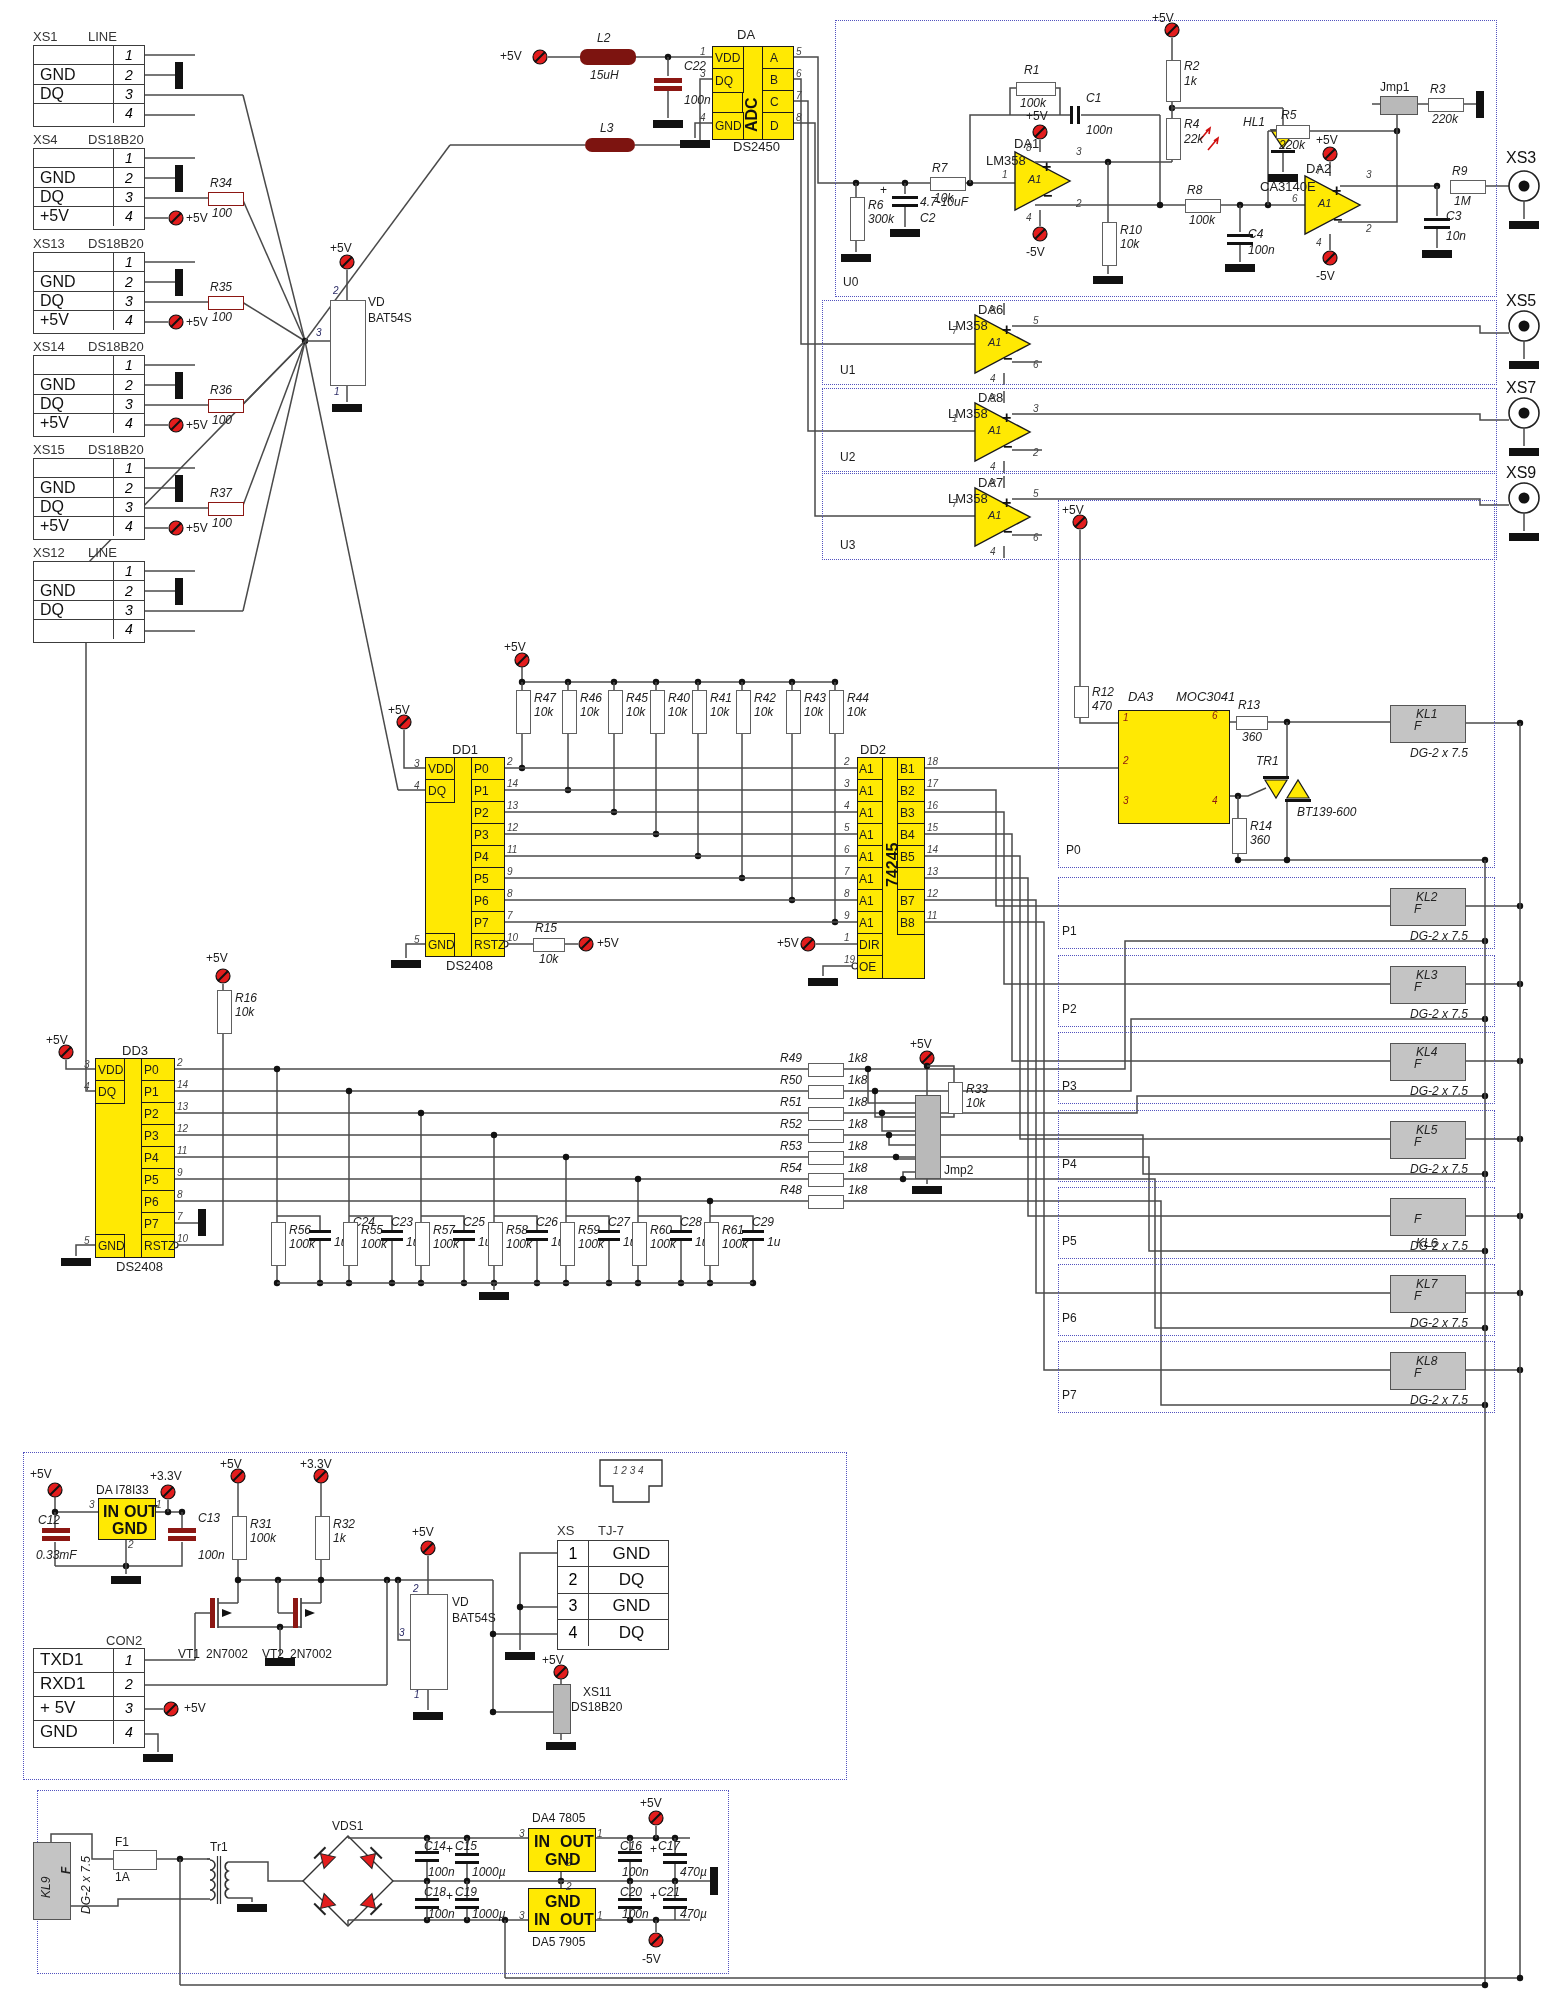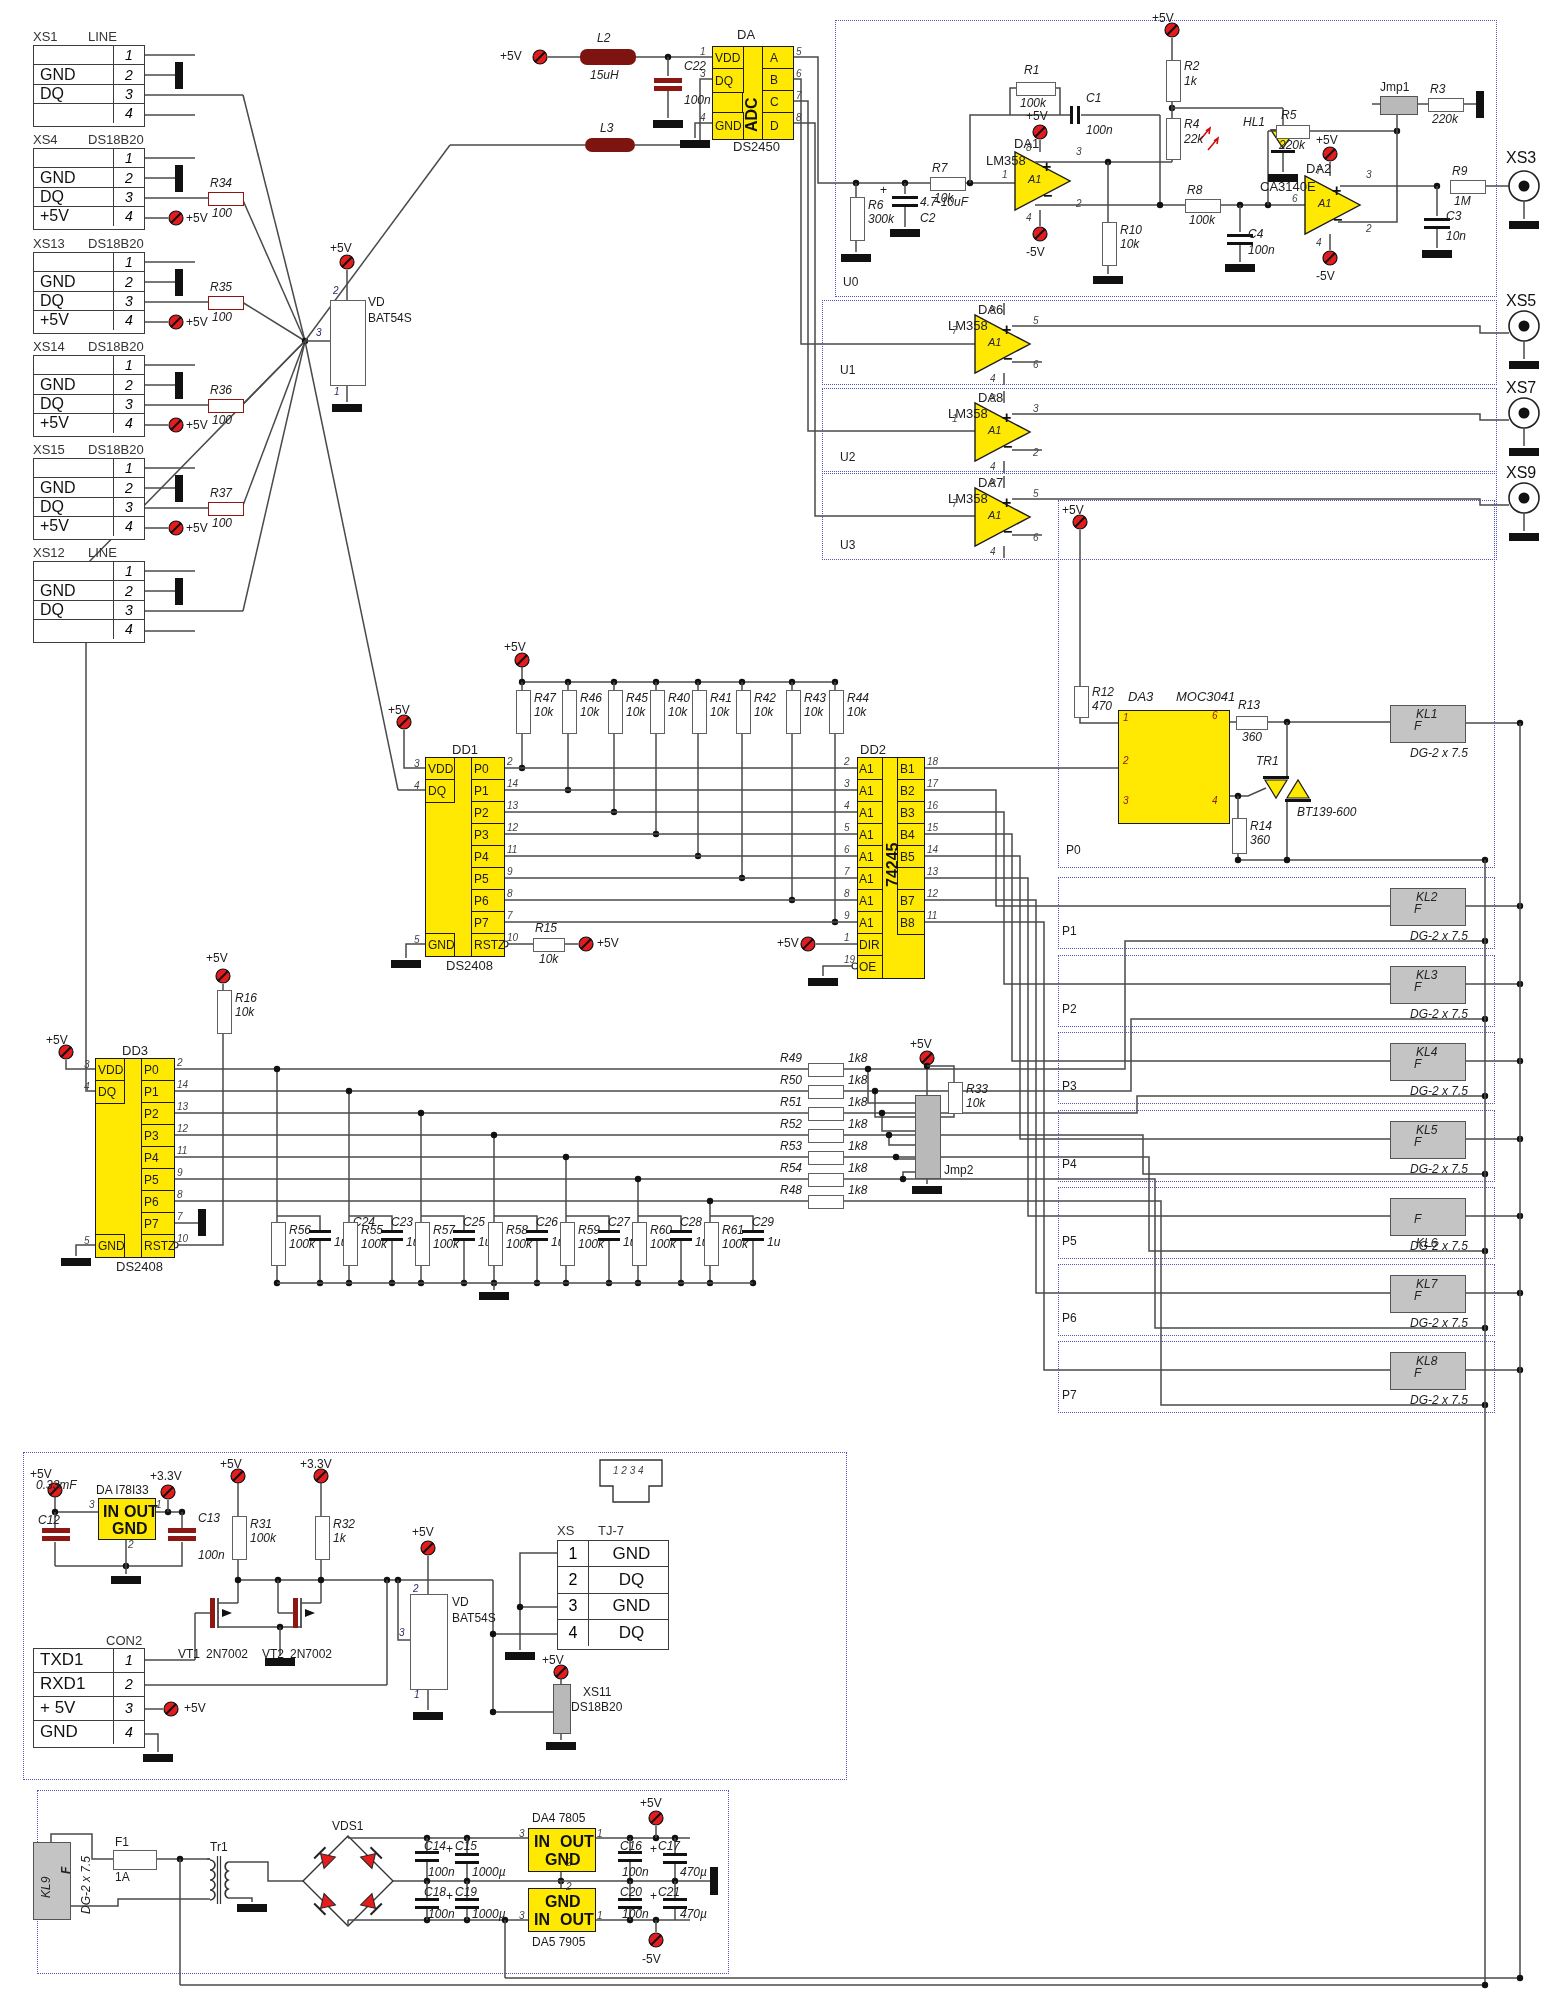--- a/index.html
+++ b/index.html
@@ -1276,21 +1276,21 @@
     <div class="t sign" style="left: 103px; top: 1504px;">IN</div>
     <div class="t sign" style="left: 124px; top: 1504px;">OUT</div>
     <div class="t sign" style="left: 112px; top: 1521px;">GND</div>
     <div class="t t" style="left: 96px; top: 1484px;">DA  I78I33</div>
     <div class="t pin" style="left: 89px; top: 1500px;">3</div>
     <div class="t pin" style="left: 156px; top: 1500px;">1</div>
     <div class="t pin" style="left: 128px; top: 1540px;">2</div>
     <div class="t it" style="left: 38px; top: 1514px;">C12</div>
     <div class="box mbar" style="left: 42px; top: 1528px; width: 28px; height: 5px;"></div>
     <div class="box mbar" style="left: 42px; top: 1536px; width: 28px; height: 5px;"></div>
-    <div class="t it" style="left: 36px; top: 1479px;">0.33mF</div>
+    <div class="t it" style="left: 36px; top: 1549px;">0.33mF</div>
     <div class="t t" style="left: 150px; top: 1470px;">+3.3V</div>
     <div class="box mbar" style="left: 168px; top: 1528px; width: 28px; height: 5px;"></div>
     <div class="box mbar" style="left: 168px; top: 1536px; width: 28px; height: 5px;"></div>
     <div class="t it" style="left: 198px; top: 1512px;">C13</div>
     <div class="t it" style="left: 198px; top: 1549px;">100n</div>
     <div class="box kbar" style="left: 111px; top: 1576px; width: 30px; height: 8px;"></div>
     <div class="t t" style="left: 220px; top: 1458px;">+5V</div>
     <div class="box res " style="left: 232px; top: 1516px; width: 13px; height: 42px;"></div>
     <div class="t it" style="left: 250px; top: 1518px;">R31</div>
     <div class="t it" style="left: 250px; top: 1532px;">100k</div>

